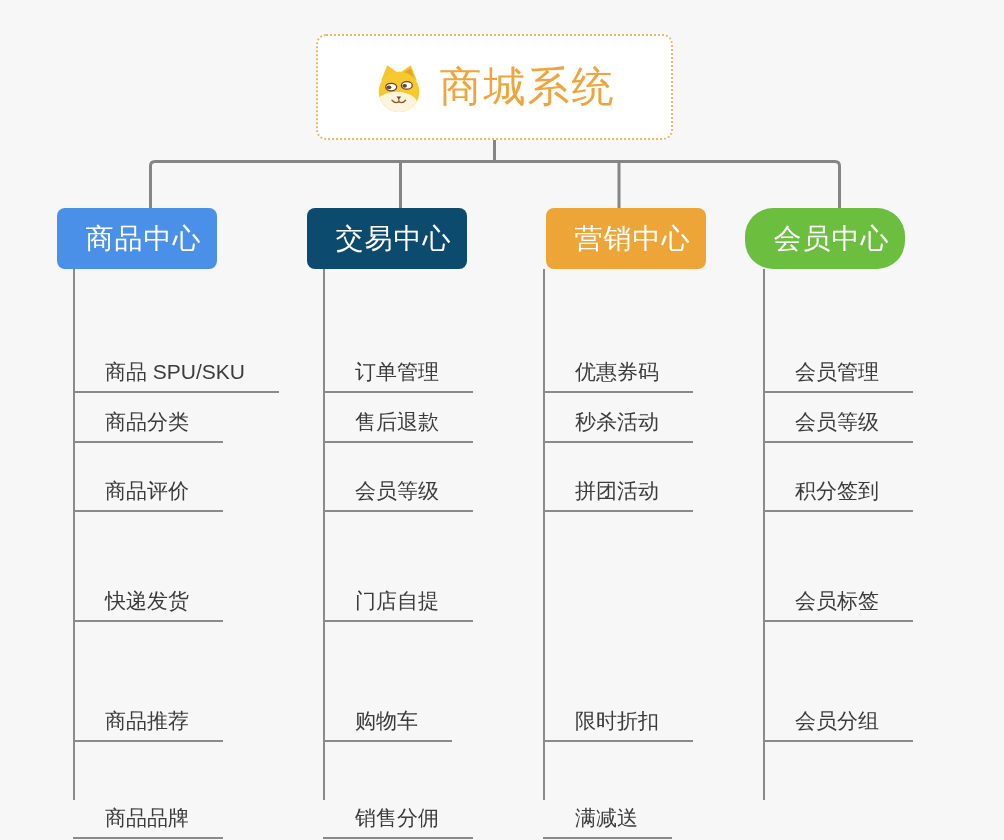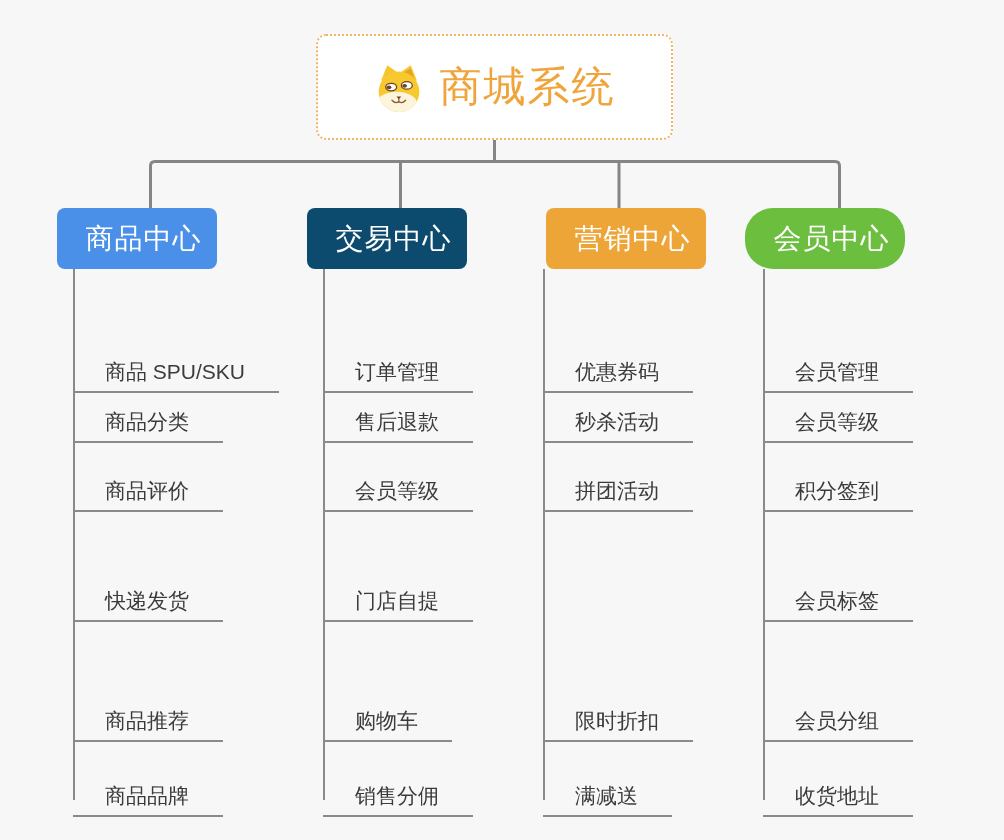--- a/index.html
+++ b/index.html
@@ -77,21 +77,21 @@
   }
   .c1 { left: 73px;  }
   .c2 { left: 323px; }
   .c3 { left: 543px; }
   .c4 { left: 763px; }
   .r1 { top: 317px; margin-top: 40px; }
   .r2 { top: 407px; }
   .r3 { top: 476px; padding-left: 32px; }
   .r4 { top: 586px; }
   .r5 { top: 675px; margin-top: 31px; }
-  .r6 { top: 781px; }
+  .r6 { top: 803px; }
 </style>
 </head>
 <body>
 
 <div class="canvas">
 
   <svg class="connectors" viewBox="0 0 1004 840" xmlns="http://www.w3.org/2000/svg">
 
     <path d="M494.5 140 V161.5" fill="none" stroke="#858585" stroke-width="3"></path>
 
@@ -161,15 +161,14 @@
   <div class="leaf c3 r2">秒杀活动</div>
   <div class="leaf c3 r3">拼团活动</div>
   <div class="leaf c3 r5">限时折扣</div>
   <div class="leaf c3 r6">满减送</div>
 
   <div class="leaf c4 r1">会员管理</div>
   <div class="leaf c4 r2">会员等级</div>
   <div class="leaf c4 r3">积分签到</div>
   <div class="leaf c4 r5">会员分组</div>
   <div class="leaf c4 r4">会员标签</div>
-  <div class="leaf c4 r6">收货地址</div>
 
 </div>
 
 </body></html>

